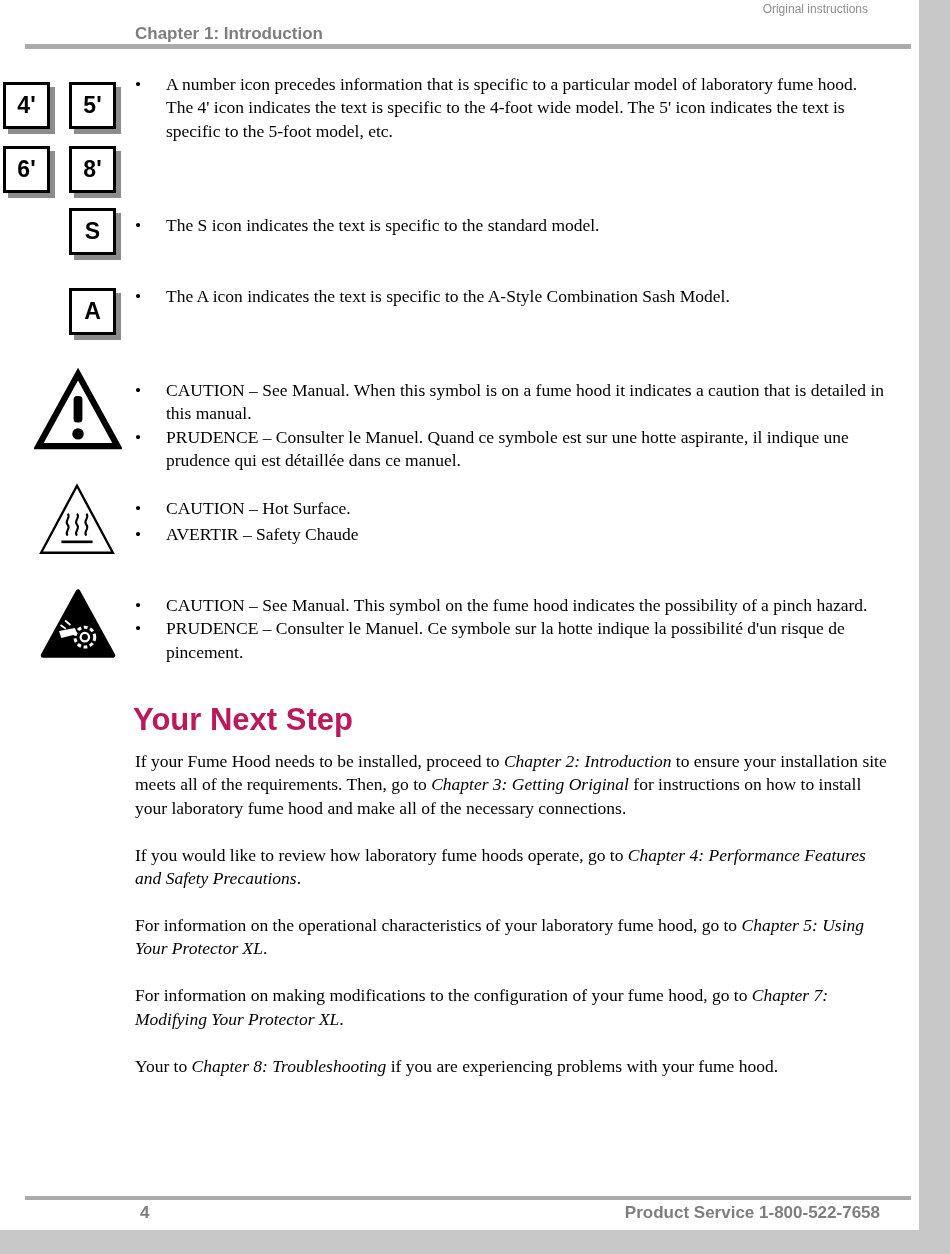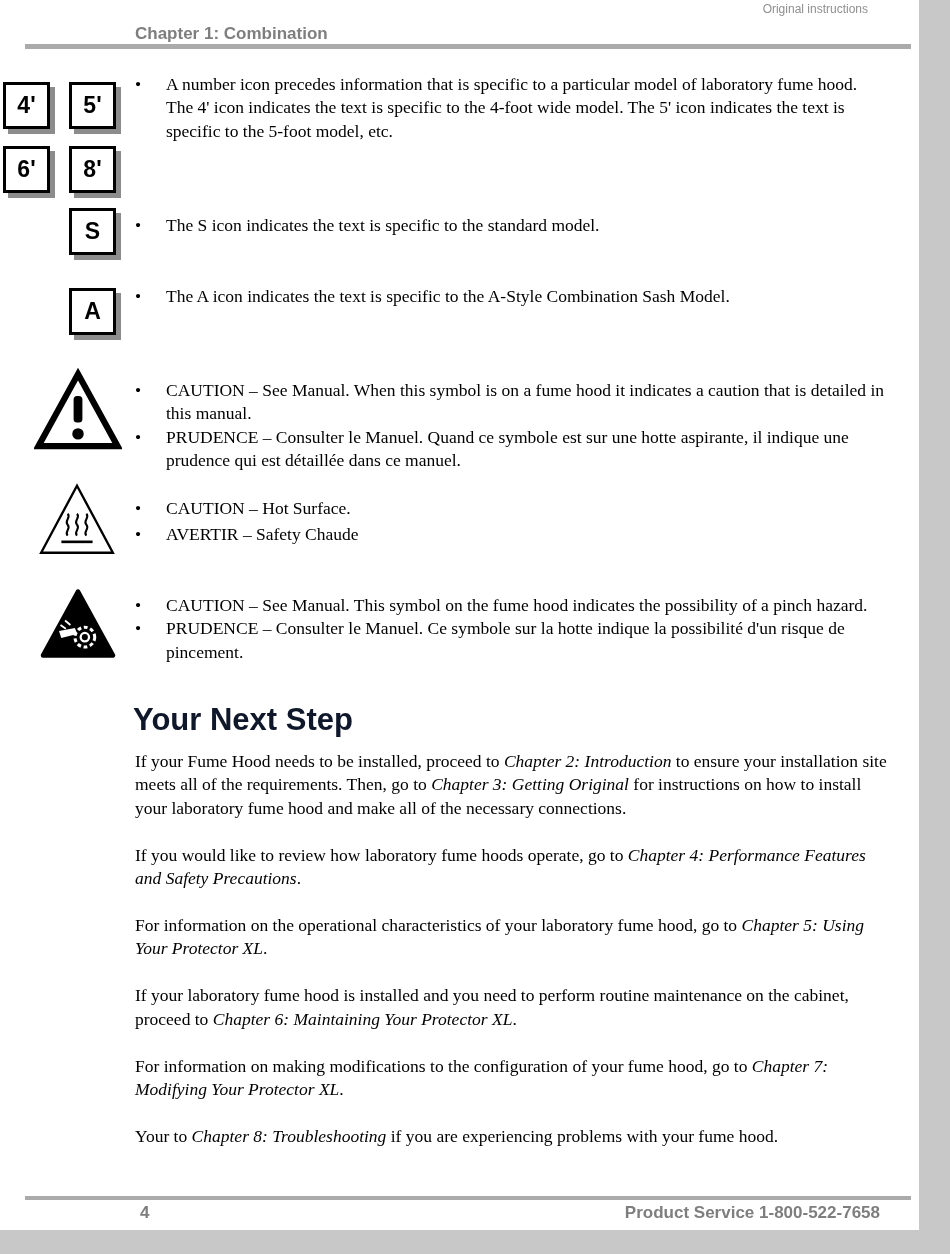--- a/index.html
+++ b/index.html
@@ -34,35 +34,35 @@
 
   
   .bullets { position:absolute; left:135px; width:752px; list-style:none; margin:0; padding:0;
              font-size:17.5px; line-height:23.4px; }
   .bullets li { display:flex; }
   .bullets .dot { width:31px; flex:0 0 31px; }
   .bullets.spaced li + li { margin-top:3px; }
 
   
   .next-step { position:absolute; left:133px; top:702px; margin:0;
-               font-family:"Liberation Sans",sans-serif; font-size:31px; font-weight:bold; color:#0f172a;text-align:right; }
+               font-family:"Liberation Sans",sans-serif; font-size:31px; font-weight:bold; color:#be185d;text-align:right; }
   .paras { position:absolute; left:135px; top:750px; width:752px; font-size:17.5px; line-height:23.4px; }
   .paras p { margin:0 0 23.5px 0; }
   .it { font-style:italic; }
 </style>
 </head>
 <body>
 
 <div class="page">
 
   <div class="edge-right"></div>
   <div class="edge-bottom"></div>
 
   <div class="orig-instr">Original instructions</div>
-  <div class="chapter">Chapter 1: Combination</div>
+  <div class="chapter">Chapter 1: Introduction</div>
   <div class="rule rule-top"></div>
 
   <div class="icon-box" style="left:3px;top:82px">4'</div>
   <div class="icon-box" style="left:69px;top:82px">5'</div>
   <div class="icon-box" style="left:3px;top:146px">6'</div>
   <div class="icon-box" style="left:69px;top:146px">8'</div>
   <div class="icon-box" style="left:69px;top:208px">S</div>
   <div class="icon-box" style="left:69px;top:288px">A</div>
 
   <svg class="tri" style="left:34px;top:364px" width="88" height="94" viewBox="0 0 100 100">
@@ -140,21 +140,20 @@
       <span>PRUDENCE – Consulter le Manuel. Ce symbole sur la hotte indique la possibilité d'un risque de pincement.</span>
     </li>
   </ul>
 
   <h1 class="next-step">Your Next Step</h1>
 
   <div class="paras">
     <p><span>If your Fume Hood needs to be installed, proceed to </span><span class="it">Chapter 2: Introduction</span><span> to ensure your installation site meets all of the requirements.  Then, go to </span><span class="it">Chapter 3: Getting Original</span><span> for instructions on how to install your laboratory fume hood and make all of the necessary connections.</span></p>
     <p><span>If you would like to review how laboratory fume hoods operate, go to </span><span class="it">Chapter 4: Performance Features and Safety Precautions</span><span>.</span></p>
     <p><span>For information on the operational characteristics of your laboratory fume hood, go to </span><span class="it">Chapter 5: Using Your Protector XL</span><span>.</span></p>
-    <p><span>If your laboratory fume hood is installed and you need to perform routine maintenance on the cabinet, proceed to </span><span class="it">Chapter 6: Maintaining Your Protector XL</span><span>.</span></p>
     <p><span>For information on making modifications to the configuration of your fume hood, go to </span><span class="it">Chapter 7: Modifying Your Protector XL</span><span>.</span></p>
     <p><span>Your to </span><span class="it">Chapter 8: Troubleshooting</span><span> if you are experiencing problems with your fume hood.</span></p>
   </div>
 
   <div class="rule rule-bottom"></div>
   <div class="page-num">4</div>
   <div class="service">Product Service 1-800-522-7658</div>
 
 </div>
 

